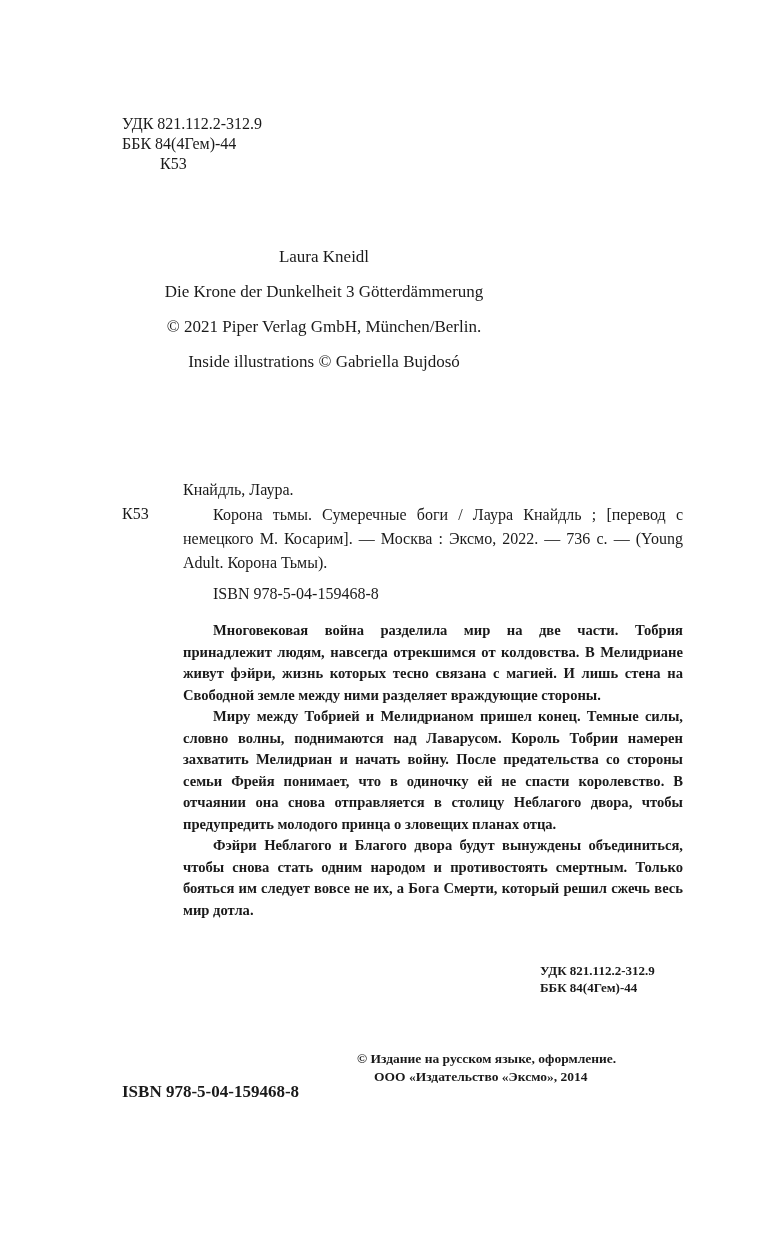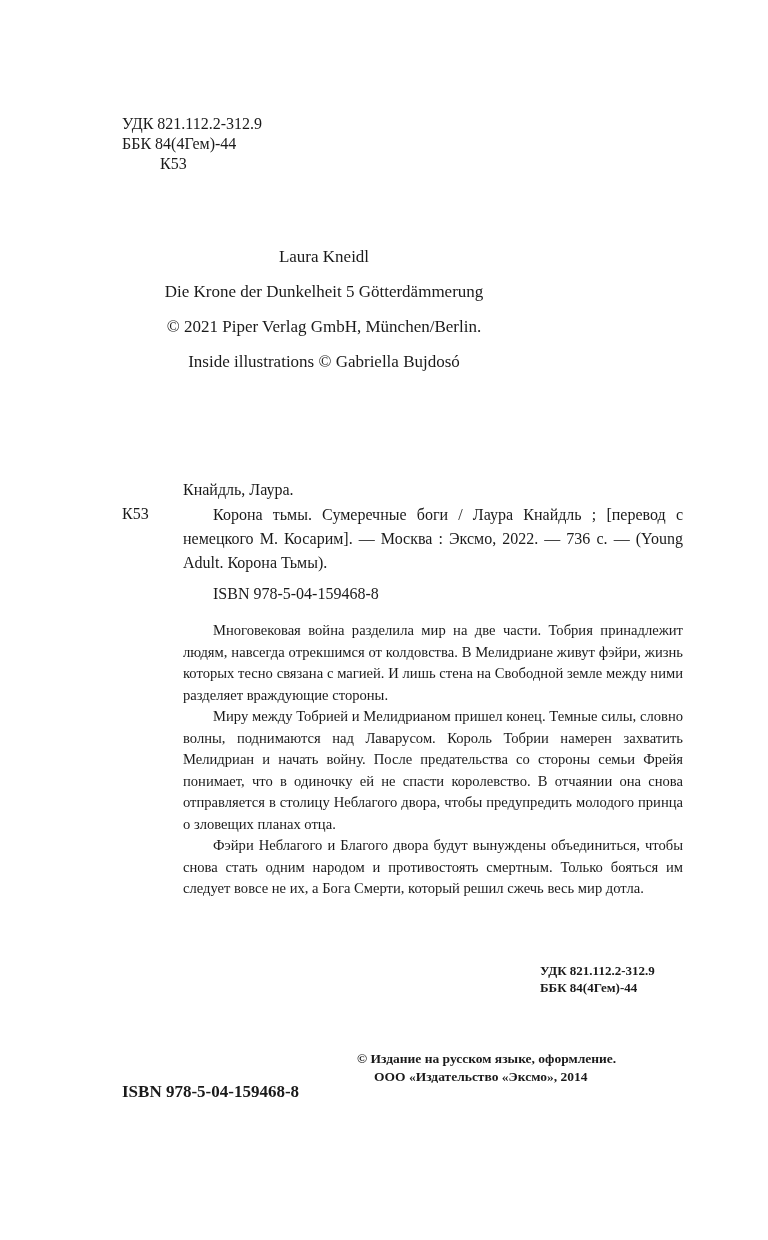--- a/index.html
+++ b/index.html
@@ -59,20 +59,21 @@
       font-size: 16px;
       font-family: "Liberation Serif", "DejaVu Serif", serif;
     }
 
     
     .annotation {
       position: absolute;
       left: 183px; top: 620px; width: 500px;
       font-size: 14.6px; line-height: 21.5px;
       font-family: "Liberation Serif", "DejaVu Serif", serif;
+      font-weight: bold;
     }
     .annotation p {
       margin: 0;
       text-indent: 30px;
       text-align: justify;
       hyphens: manual;
     }
 
     
     .codes-right {
@@ -98,21 +99,21 @@
 <body>
 
 <div class="abs codes">
   <div>УДК 821.112.2-312.9</div>
   <div>ББК 84(4Гем)-44</div>
   <div class="k53">К53</div>
 </div>
 
 <div class="abs credits">
   <div>Laura Kneidl</div>
-  <div>Die Krone der Dunkelheit 5 Götterdämmerung</div>
+  <div>Die Krone der Dunkelheit 3 Götterdämmerung</div>
   <div>© 2021 Piper Verlag GmbH, München/Berlin.</div>
   <div>Inside illustrations © Gabriella Bujdosó</div>
 </div>
 
 <div class="abs card-author">Кнайдль, Лаура.</div>
 <div class="abs card-code">К53</div>
 <div class="card-desc">Корона тьмы. Сумеречные боги / Лаура Кнайдль ; [перевод с немецкого М. Косарим]. — Москва : Эксмо, 2022. — 736 с. — (Young Adult. Корона Тьмы).</div>
 <div class="abs card-isbn">ISBN 978-5-04-159468-8</div>
 
 <div class="annotation">

